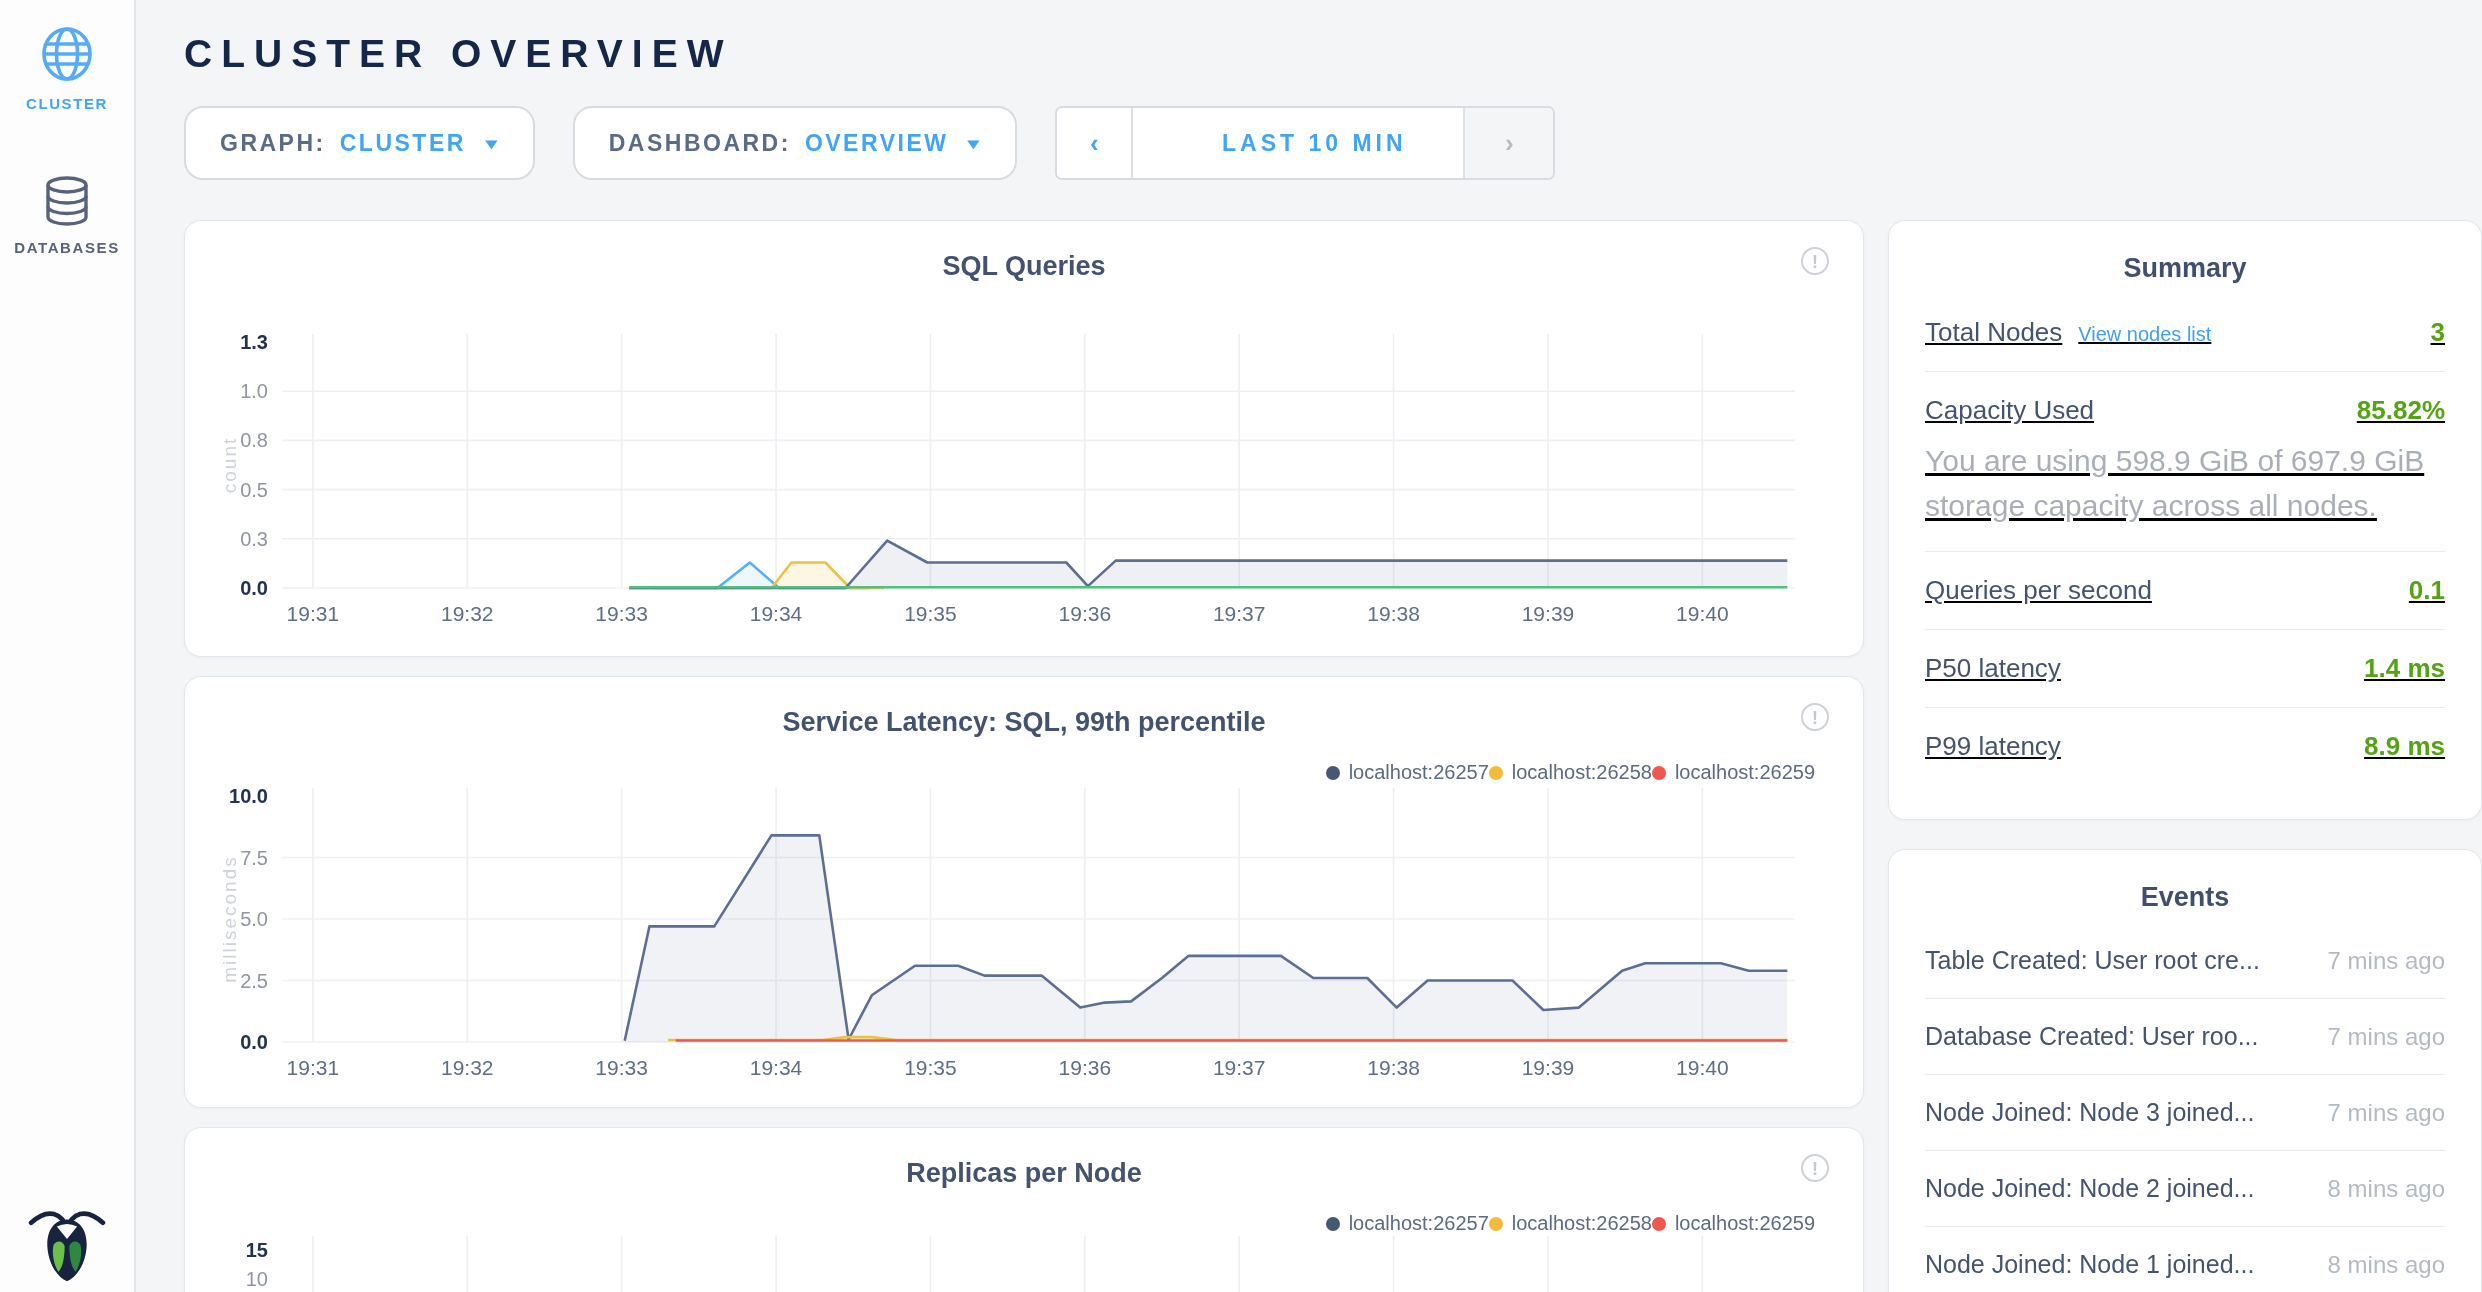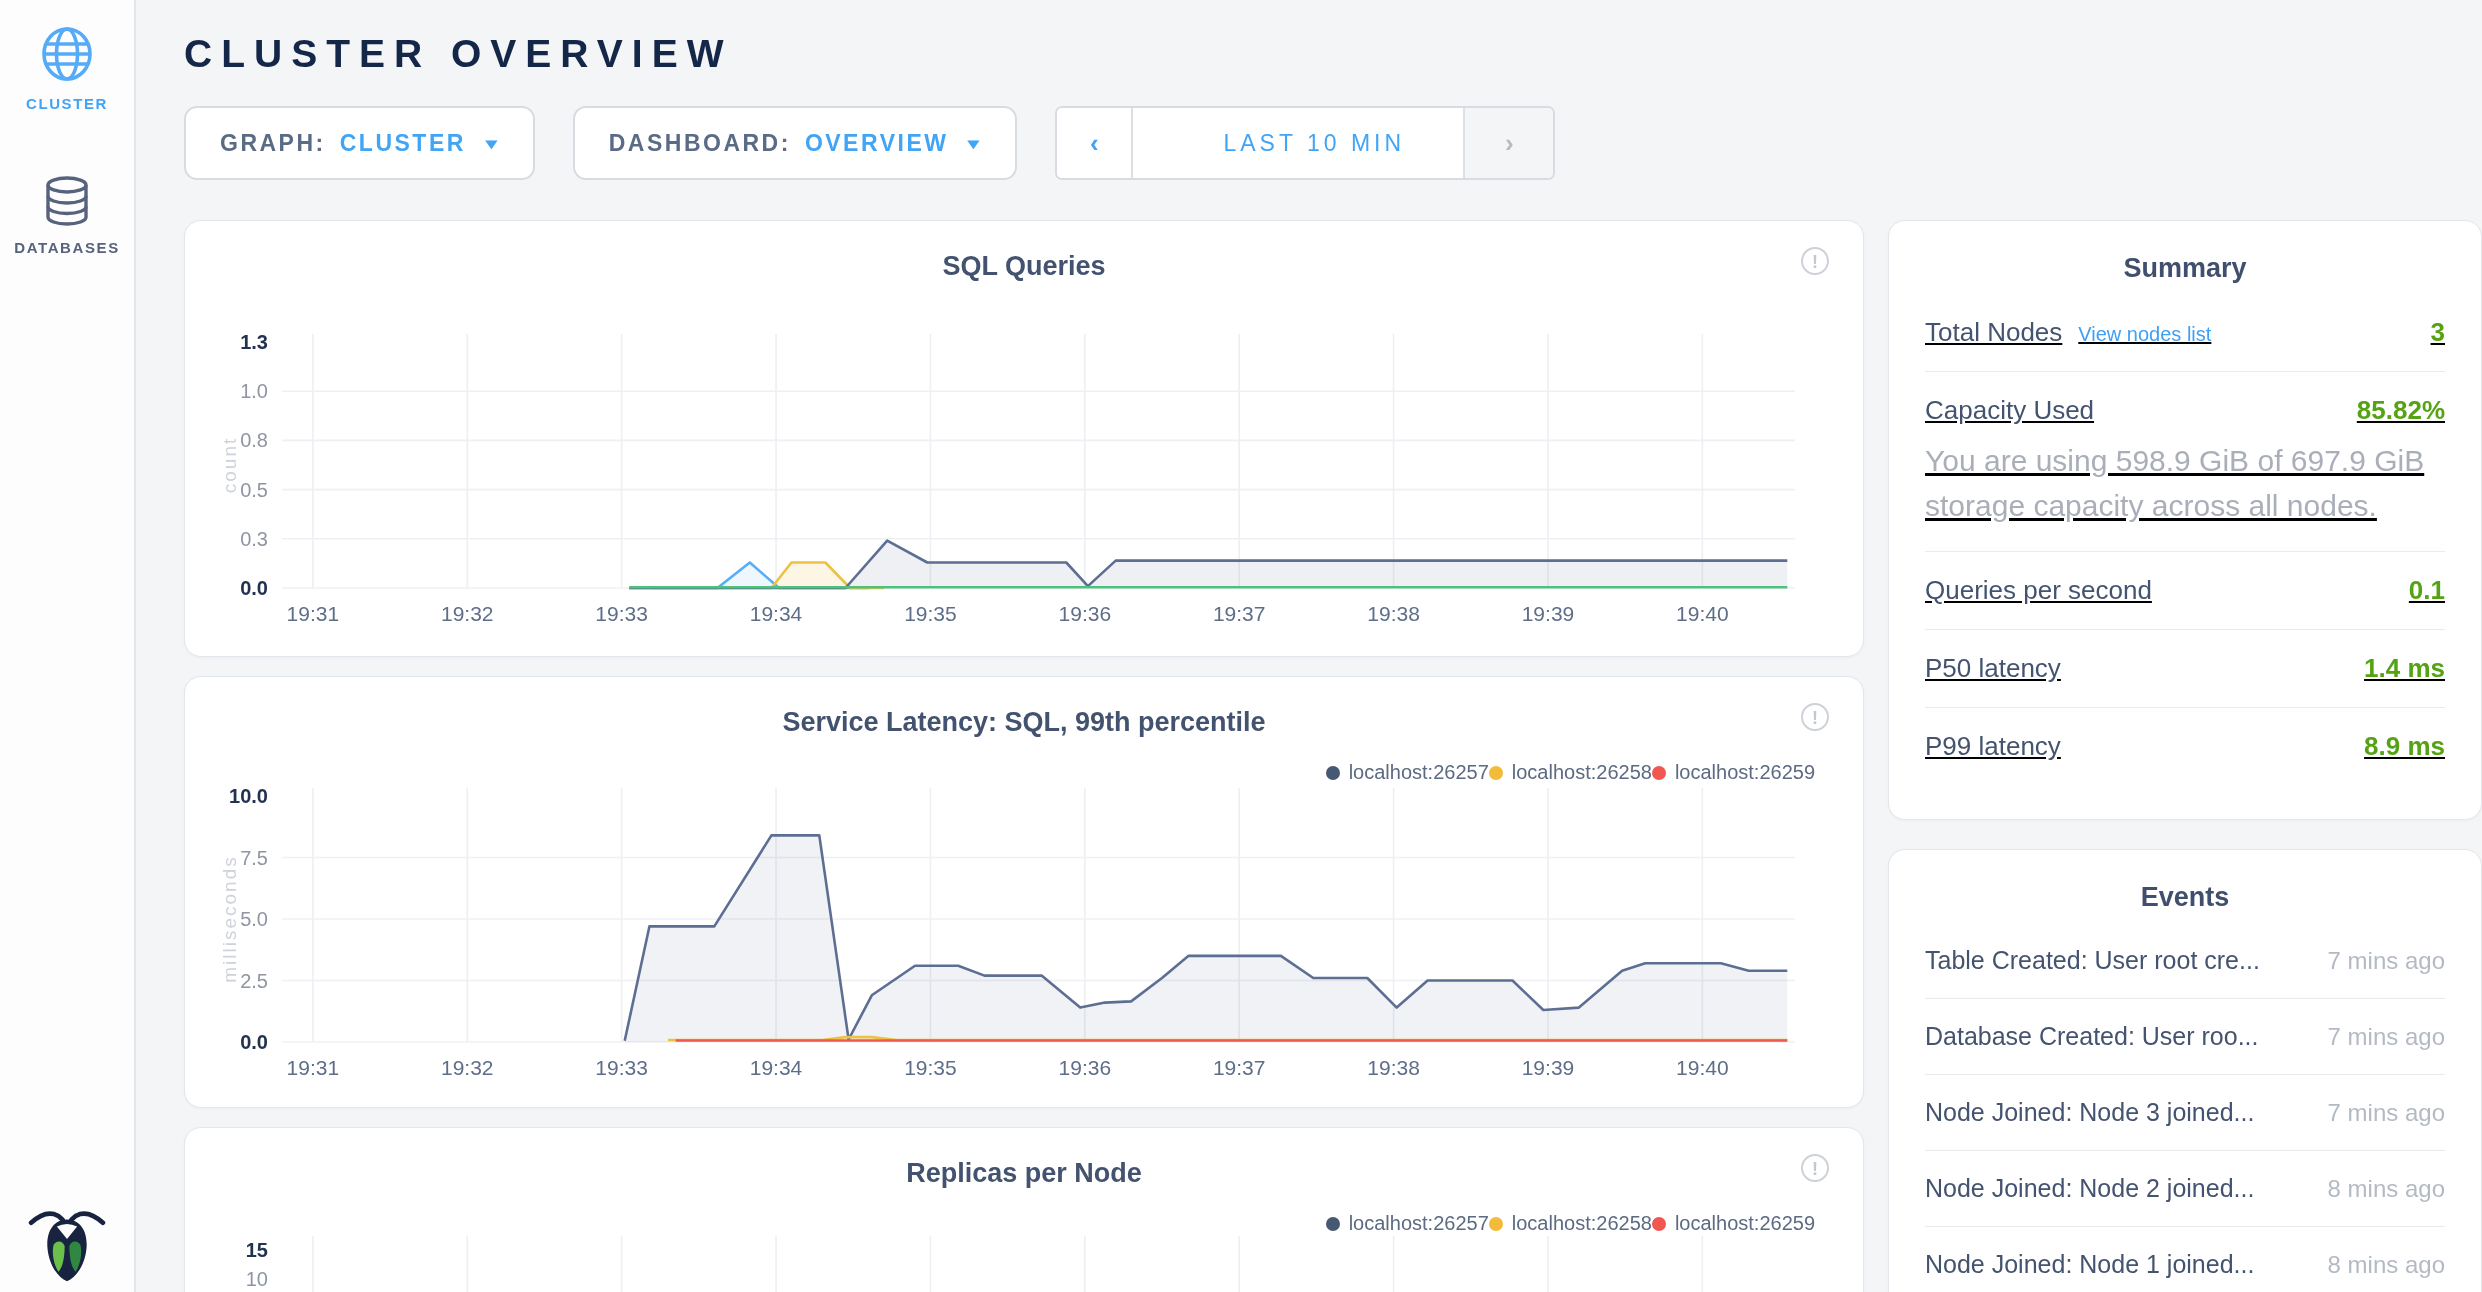--- a/index.html
+++ b/index.html
@@ -17,33 +17,33 @@
   .nav-item.active .nav-label { color:#42a4f5; }
   .nav-item.inactive .nav-label { color:#57627d; }
   .logo-wrap { position:absolute; bottom:8px; left:0; width:100%; display:flex; justify-content:center; }
 
   
   .main { flex:1; padding-left:48px; position:relative; }
   h1.page-title { margin-top:32px; font-size:39px; font-weight:bold; letter-spacing:9px;
                   color:#152749; }
 
   .controls { display:flex; margin-top:30px; gap:38px; align-items:stretch; }
-  .dropdown { background:#fff; border:2px solid #d8dce2; border-radius:13px; height:74px;
+  .dropdown { background:#fff; border:2px solid #d8dce2; border-radius:19px; height:74px;
               display:flex; align-items:center; padding:0 34px; cursor:pointer; }
   .dd-label { font-size:23px; font-weight:bold; letter-spacing:2.5px; color:#5a6b85; margin-right:14px; }
   .dd-value { font-size:23px; font-weight:bold; letter-spacing:2.5px; color:#42a4f5; }
   .dd-caret { margin-left:18px; font-size:15px; color:#42a4f5; transform:scaleX(1.4); }
   .timepicker { display:flex; border:2px solid #d8dce2; border-radius:7px; overflow:hidden;
                 background:#fff; height:74px; }
   .tp-btn { width:76px; display:flex; align-items:center; justify-content:center; font-size:26px;
             font-weight:bold; background:#fff; border:none; cursor:pointer; }
   .tp-back { color:#42a4f5; border-right:2px solid #dcdfe4; }
   .tp-fwd { color:#b6bbc4; border-left:2px solid #dcdfe4; background:#f4f5f6; width:90px; }
   .tp-range { min-width:330px; display:flex; align-items:center; justify-content:center;
-              font-size:23px; font-weight:normal; letter-spacing:4px; color:#42a4f5; cursor:pointer;padding-left:32px; }
+              font-size:23px; font-weight:bold; letter-spacing:4px; color:#42a4f5; cursor:pointer;padding-left:32px; }
 
   .content { display:flex; margin-top:40px; gap:24px; align-items:flex-start; }
   .charts-col { width:1680px; flex:none; }
   .side-col { width:594px; flex:none; }
 
   .card { background:#fff; border:1px solid #e3e6ea; border-radius:17px;
           box-shadow:0 1px 3px rgba(40,50,70,0.04); position:relative; }
   .chart-card { width:1680px; margin-bottom:19px; }
   .chart-card h2 { text-align:center; margin-top:30px; font-size:27px; color:#43536f; }
   .card-1 { height:437px; }

